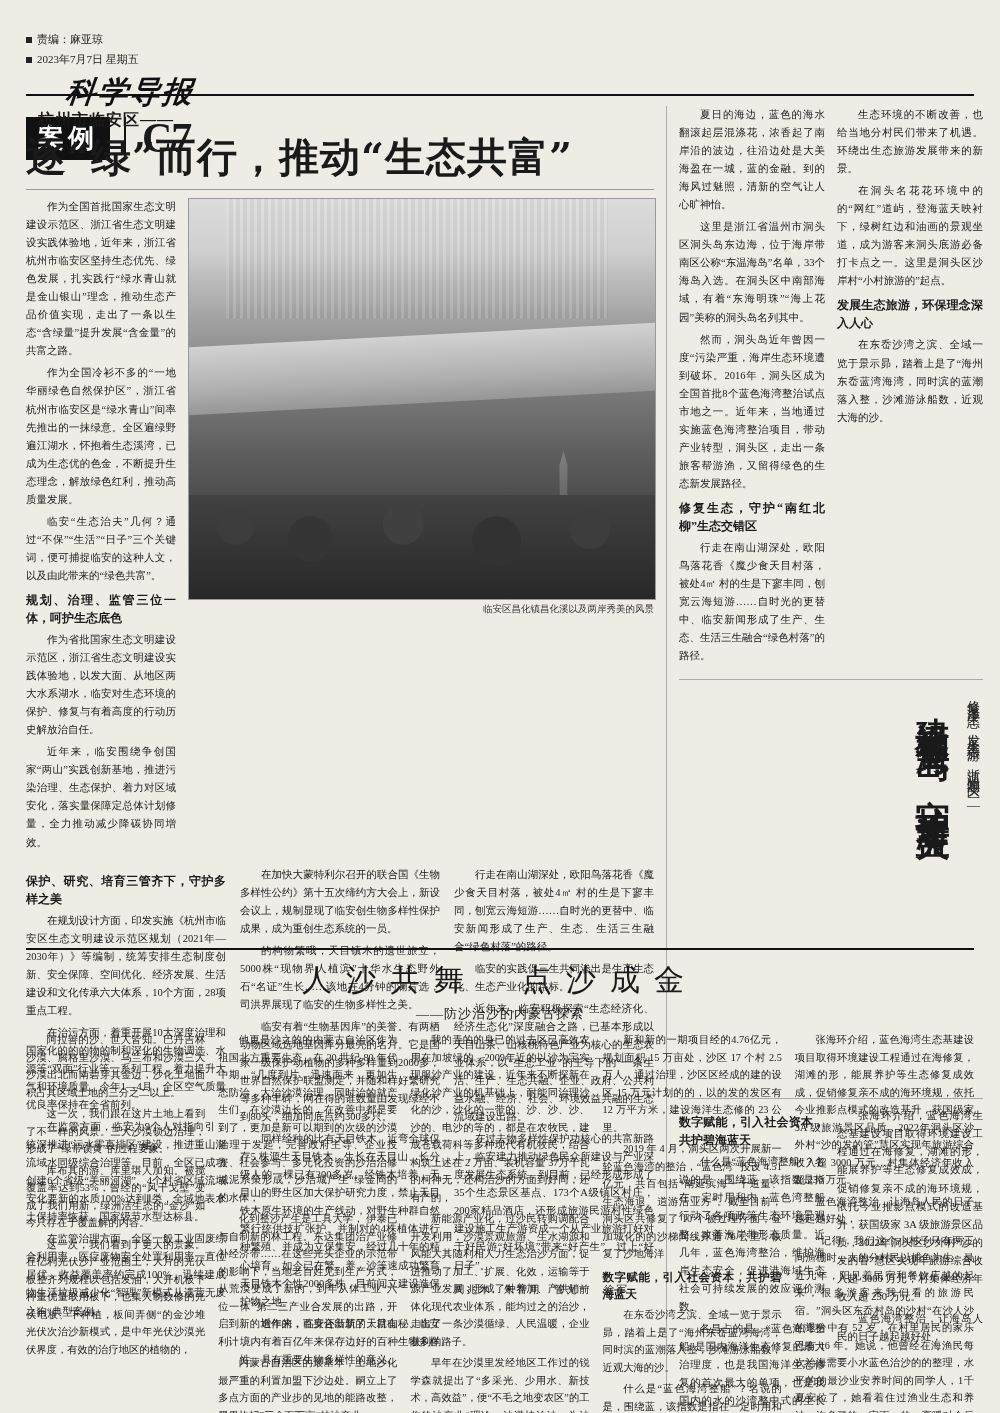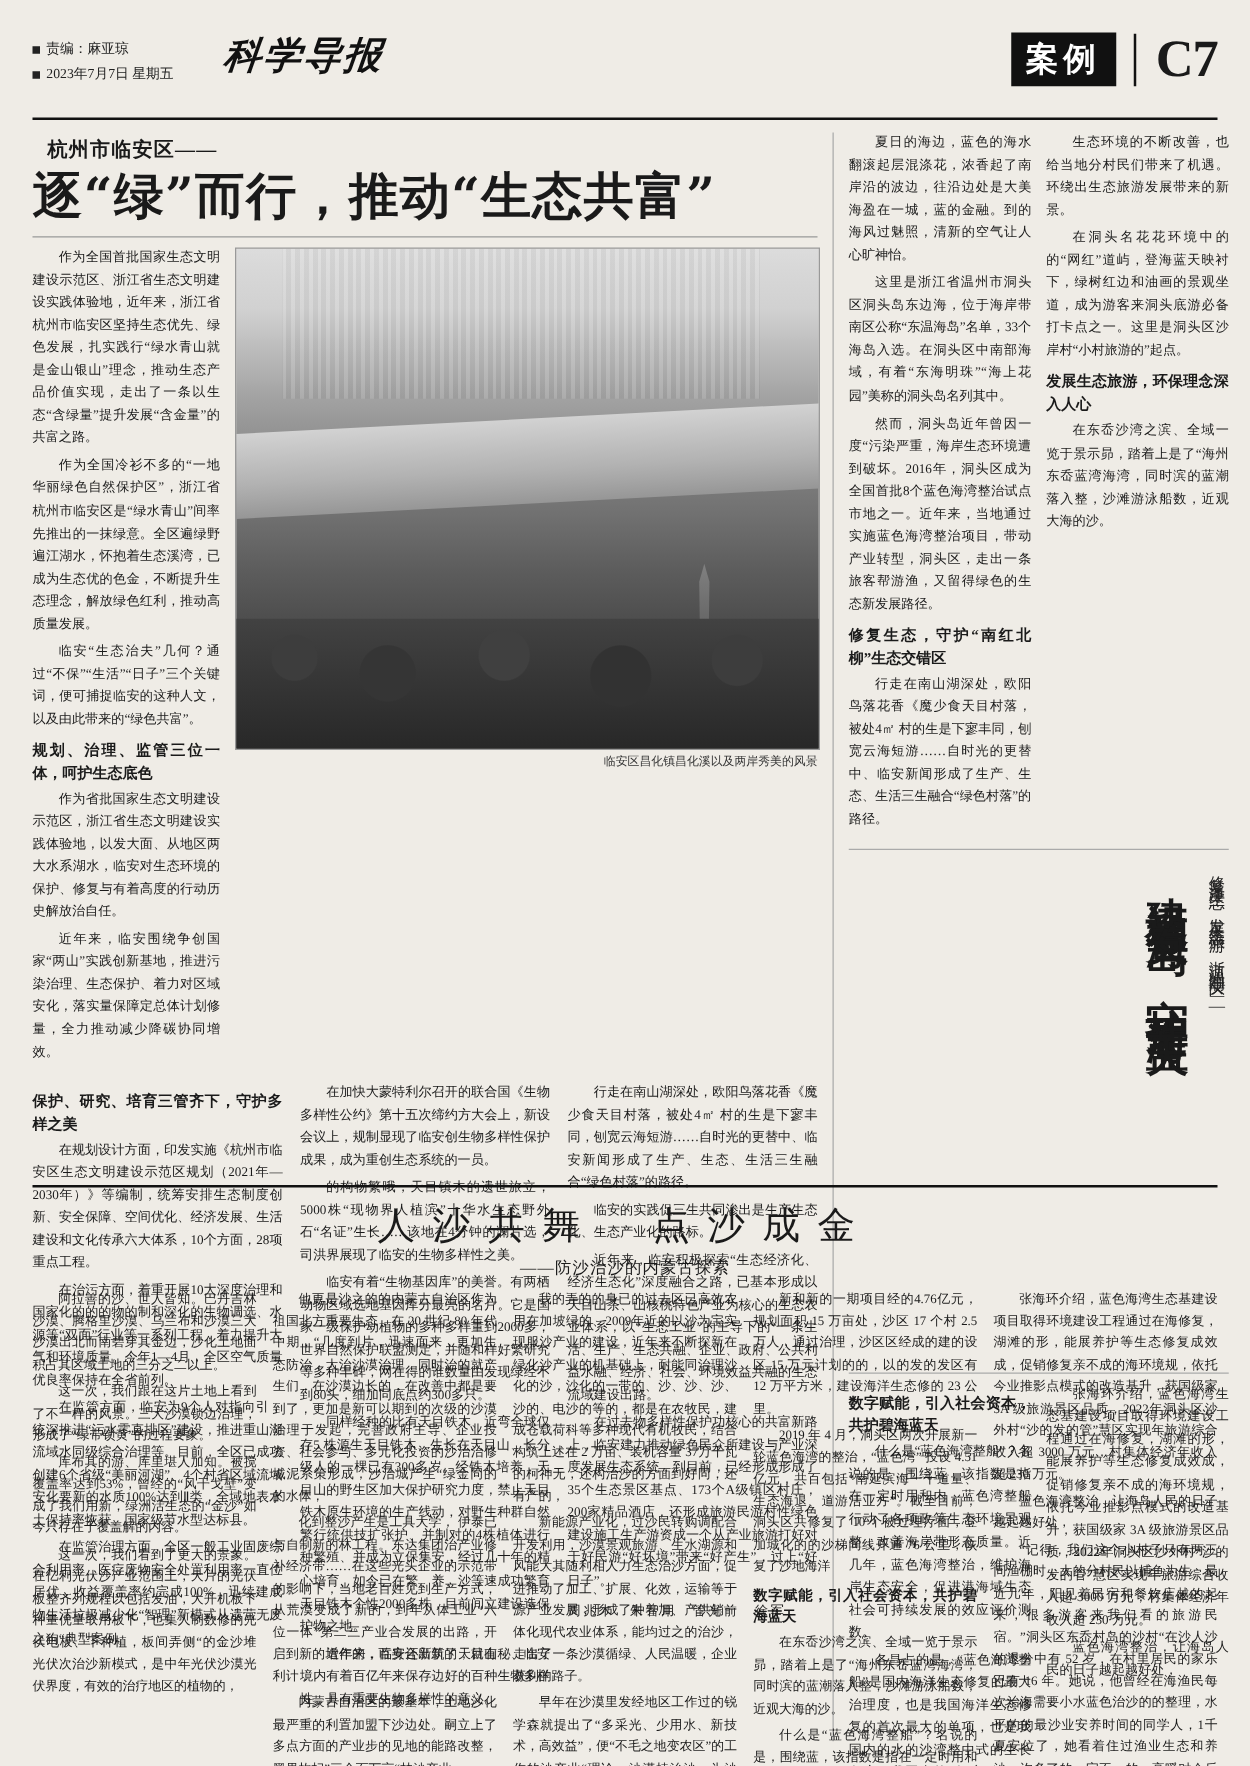--- a/index.html
+++ b/index.html
@@ -16,20 +16,21 @@
     padding:22px 26px 18px 26px;
     box-sizing:border-box;
   }
   
   .masthead{
     display:flex;align-items:flex-start;justify-content:space-between;
     border-bottom:2px solid #111;
     padding-bottom:8px;
     height:74px;
     box-sizing:border-box;
+    flex-direction:column;
   }
   .mast-left{font-size:11px;line-height:1.8;color:#222;padding-top:8px;}
   .mast-left div{display:flex;align-items:center;gap:5px;}
   .sq{display:inline-block;width:6px;height:6px;background:#222;}
   .mast-mid{
     flex:1;text-align:left;padding-left:40px;padding-top:2px;
   }
   .logo-zh{
     font-family:"DejaVu Serif", serif;
     font-size:30px;font-weight:bold;font-style:italic;

